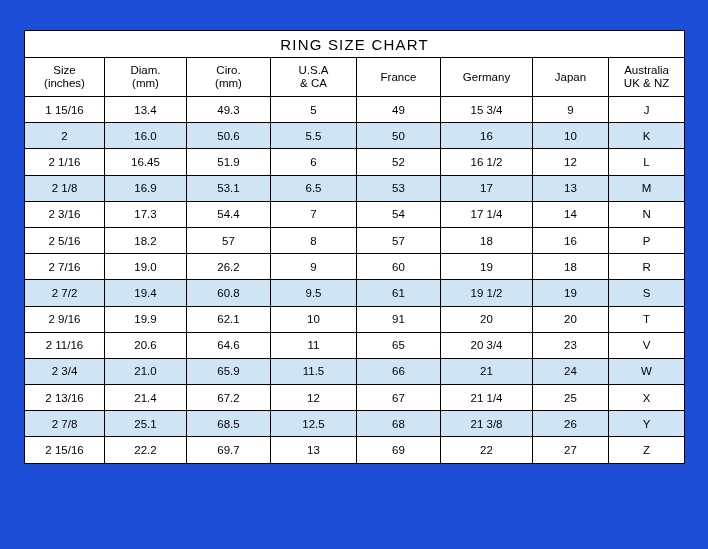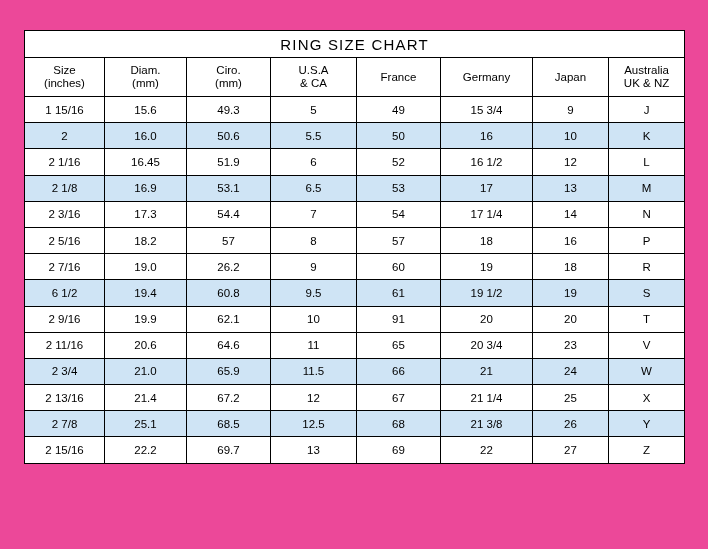--- a/index.html
+++ b/index.html
@@ -11,21 +11,21 @@
     width: 708px;
     height: 549px;
     font-family: "Liberation Sans", sans-serif;
     color: #000000;
     overflow: hidden;
   }
   .page {
     position: relative;
     width: 708px;
     height: 549px;
-    background: #ec4899;
+    background: #1d4ed8;
     box-sizing: border-box;
   }
   .chart-wrap {
     position: absolute;
     left: 24px;
     top: 30px;
     width: 660px;
   }
   table.ring-chart {
     border-collapse: collapse;
@@ -123,21 +123,21 @@
             <span>Japan</span>
           </td>
           <td>
             <span>Australia</span>
             <span>UK &amp; NZ</span>
           </td>
         </tr>
 
         <tr class="data-row row-white">
           <td>1 15/16</td>
-          <td>15.6</td>
+          <td>13.4</td>
           <td>49.3</td>
           <td>5</td>
           <td>49</td>
           <td>15 3/4</td>
           <td>9</td>
           <td>J</td>
         </tr>
         <tr class="data-row row-blue">
           <td>2</td>
           <td>16.0</td>
@@ -192,21 +192,21 @@
           <td>2 7/16</td>
           <td>19.0</td>
           <td>26.2</td>
           <td>9</td>
           <td>60</td>
           <td>19</td>
           <td>18</td>
           <td>R</td>
         </tr>
         <tr class="data-row row-blue">
-          <td>6 1/2</td>
+          <td>2 7/2</td>
           <td>19.4</td>
           <td>60.8</td>
           <td>9.5</td>
           <td>61</td>
           <td>19 1/2</td>
           <td>19</td>
           <td>S</td>
         </tr>
         <tr class="data-row row-white">
           <td>2 9/16</td>

